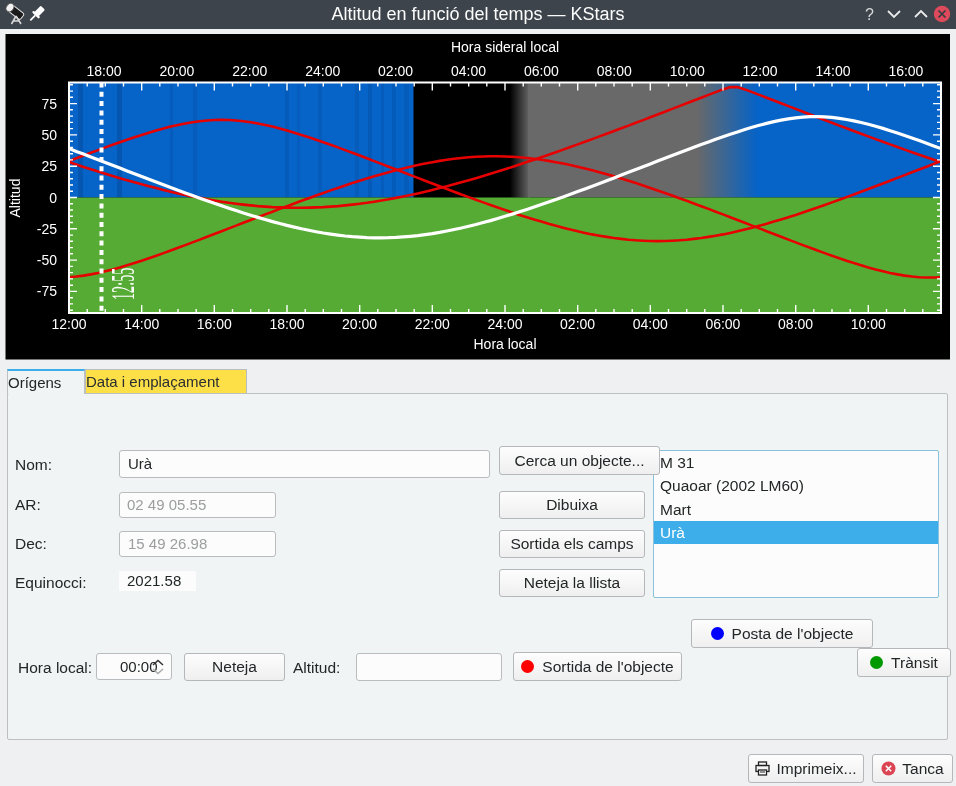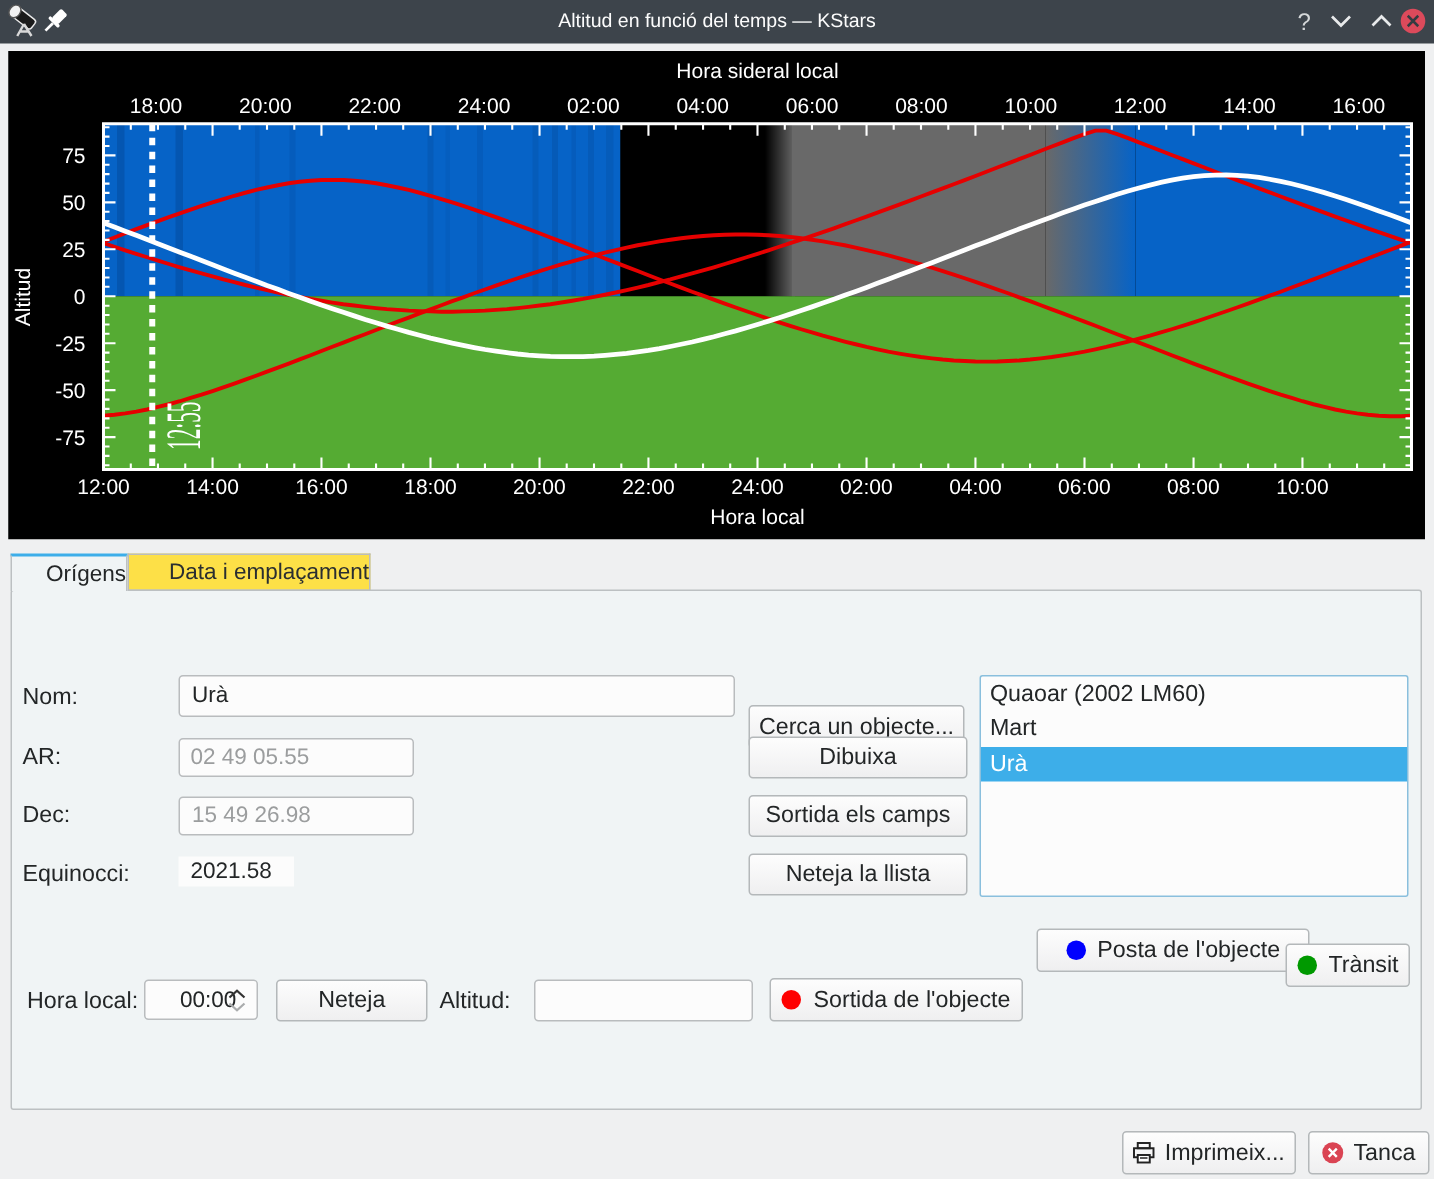--- a/index.html
+++ b/index.html
@@ -1,21 +1,21 @@
 <!DOCTYPE html>
 <html><head><meta charset="utf-8"><style>
 *{margin:0;padding:0;box-sizing:border-box}
 html,body{width:956px;height:786px;overflow:hidden;background:#eff0f1;
   font-family:"Liberation Sans",sans-serif;color:#232627;position:relative}
 .abs{position:absolute}
 
 #tbar{position:absolute;left:0;top:0;width:956px;height:29px;background:#3d444b;color:#f2f3f4}
-#tbar .title{position:absolute;left:0;right:0;top:0;height:29px;line-height:28px;text-align:center;font-size:13px;color:#fcfcfc}
+#tbar .title{position:absolute;left:0;right:0;top:0;height:29px;line-height:28px;text-align:center;font-size:18px;color:#fcfcfc}
 
-.tab{position:absolute;top:369px;height:25px;font-size:15px;line-height:24px;text-align:right}
+.tab{position:absolute;top:369px;height:25px;font-size:15px;line-height:24px;text-align:left}
 #tab1{left:7px;width:78px;background:#f0f4f5;border:1px solid #bcc0c2;border-bottom:none;border-top:2px solid #3daee9;z-index:3}
 #tab2{left:85px;width:162px;background:#fde047;border:1px solid #babdbf;border-bottom:1px solid #bcc0c2;color:#2a2e31}
 #pane{position:absolute;left:7px;top:393px;width:941px;height:347px;background:#f0f4f5;border:1px solid #bcc0c2;border-radius:2px}
 .lbl,.field,.btn{z-index:2}
 .lbl{position:absolute;font-size:15.5px;color:#232627}
 .field{position:absolute;background:#fcfcfc;border:1px solid #b9bcbe;border-radius:3px;font-size:15px;color:#232627}
 .btn{position:absolute;background:linear-gradient(#fdfdfd,#efeff0);border:1px solid #b4b8ba;border-radius:3px;
   font-size:15.5px;color:#232627;text-align:center;display:flex;align-items:center;justify-content:center}
 .dot{display:inline-block;width:13px;height:13px;border-radius:50%;margin-right:8px}
 </style></head><body>
@@ -129,44 +129,45 @@
 
 <div class="lbl" style="left:15px;top:456px">Nom:</div>
 <div class="field" style="left:119px;top:450px;width:371px;height:28px;line-height:25px;padding-left:8px">Urà</div>
 <div class="lbl" style="left:15px;top:496px">AR:</div>
 <div class="field" style="left:119px;top:492px;width:157px;height:26px;line-height:24px;padding-left:7px;color:#9b9d9e">02 49 05.55</div>
 <div class="lbl" style="left:15px;top:535px">Dec:</div>
 <div class="field" style="left:119px;top:531px;width:157px;height:26px;line-height:24px;padding-left:8px;color:#9b9d9e">15 49 26.98</div>
 <div class="lbl" style="left:15px;top:574px">Equinocci:</div>
 <div class="field" style="left:119px;top:571px;width:77px;height:20px;line-height:20px;padding-left:8px;border:none;border-radius:0">2021.58</div>
 
-<div class="btn" style="left:499px;top:470px;width:144px;height:29px">Cerca un objecte...</div>
+<div class="btn" style="left:499px;top:446px;width:161px;height:29px">Cerca un objecte...</div>
 <div class="btn" style="left:499px;top:491px;width:146px;height:28px">Dibuixa</div>
 <div class="btn" style="left:499px;top:530px;width:146px;height:28px">Sortida els camps</div>
 <div class="btn" style="left:499px;top:569px;width:146px;height:28px">Neteja la llista</div>
 
 <div class="abs" style="left:653px;top:450px;width:286px;height:148px;background:#fcfcfc;border:1px solid #8abfdd;border-radius:2px;font-size:15.5px">
+  <div style="height:23.3px;line-height:23.3px;padding-left:6px">M 31</div>
   <div style="height:23.3px;line-height:23.3px;padding-left:6px">Quaoar (2002 LM60)</div>
   <div style="height:23.3px;line-height:23.3px;padding-left:6px">Mart</div>
   <div style="height:23.3px;line-height:23.3px;padding-left:6px;background:#3daee9;color:#fff">Urà</div>
 </div>
 
 <div class="lbl" style="left:18px;top:659px">Hora local:</div>
 <div class="field" style="left:96px;top:653px;width:76px;height:27px;line-height:25px;padding-left:23px">00:00
   <svg class="abs" style="right:5px;top:4px" width="16" height="18" viewBox="0 0 16 18">
     <path d="M3 7 l5 -4.5 l5 4.5" stroke="#333" stroke-width="1.5" fill="none"></path>
     <path d="M3 11 l5 4.5 l5 -4.5" stroke="#aaacad" stroke-width="1.5" fill="none"></path>
   </svg>
 </div>
 <div class="btn" style="left:184px;top:653px;width:101px;height:28px">Neteja</div>
 <div class="lbl" style="left:293px;top:659px">Altitud:</div>
 <div class="field" style="left:356px;top:653px;width:146px;height:28px"></div>
 <div class="btn" style="left:513px;top:652px;width:169px;height:29px"><span class="dot" style="background:#fe0000"></span>Sortida de l'objecte</div>
 <div class="btn" style="left:691px;top:619px;width:182px;height:29px"><span class="dot" style="background:#0000fe"></span>Posta de l'objecte</div>
-<div class="btn" style="left:857px;top:629px;width:83px;height:29px"><span class="dot" style="background:#009900"></span>Trànsit</div>
+<div class="btn" style="left:857px;top:648px;width:94px;height:29px"><span class="dot" style="background:#009900"></span>Trànsit</div>
 
 <div class="btn" style="left:748px;top:754px;width:116px;height:29px">
   <svg width="15" height="15" viewBox="0 0 15 15" style="margin-right:6px">
     <rect x="3.5" y="1" width="8" height="3.5" fill="none" stroke="#222" stroke-width="1.3"></rect>
     <rect x="1" y="4.5" width="13" height="6" fill="none" stroke="#222" stroke-width="1.3"></rect>
     <rect x="3.5" y="9" width="8" height="5" fill="#fff" stroke="#222" stroke-width="1.3"></rect>
     <line x1="5" y1="11" x2="10" y2="11" stroke="#222" stroke-width="1"></line>
   </svg>Imprimeix...</div>
 <div class="btn" style="left:872px;top:754px;width:81px;height:29px">
   <svg width="15" height="15" viewBox="0 0 15 15" style="margin-right:6px">

